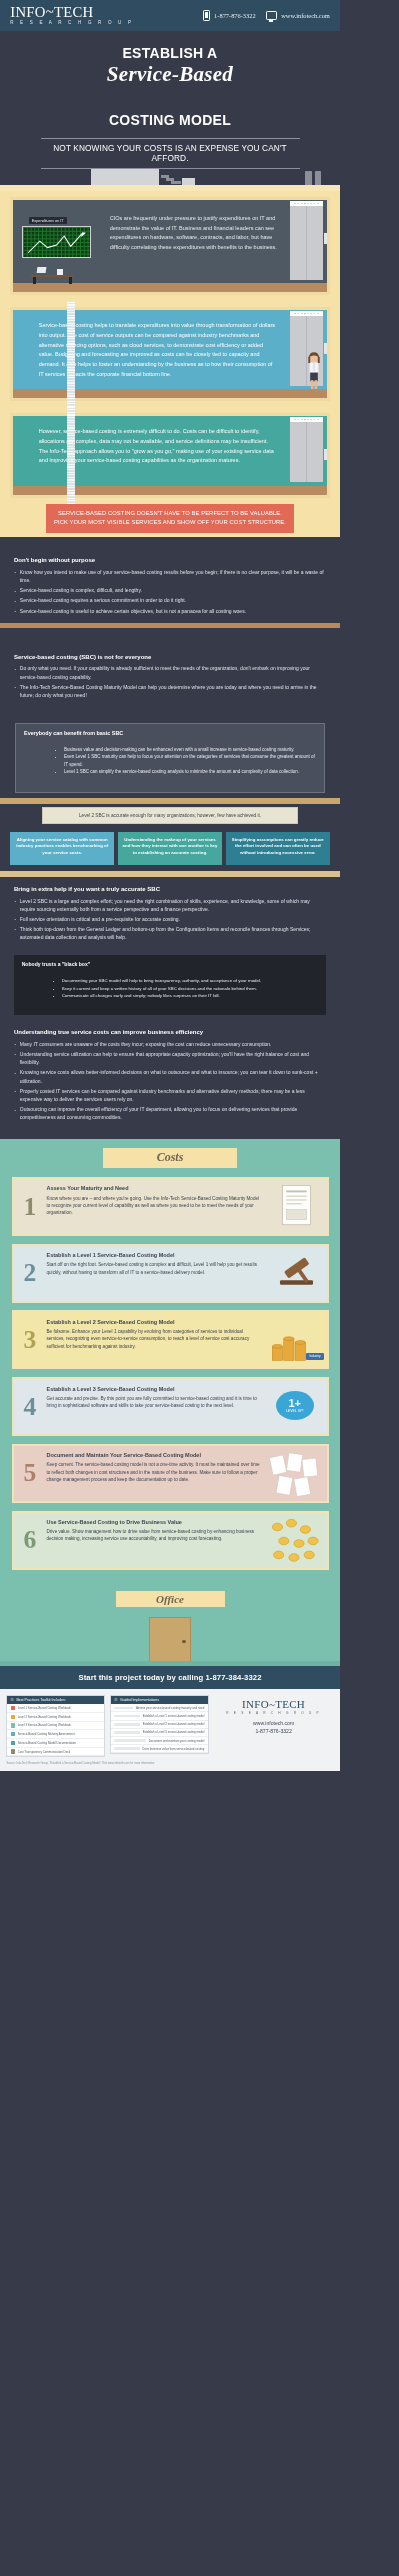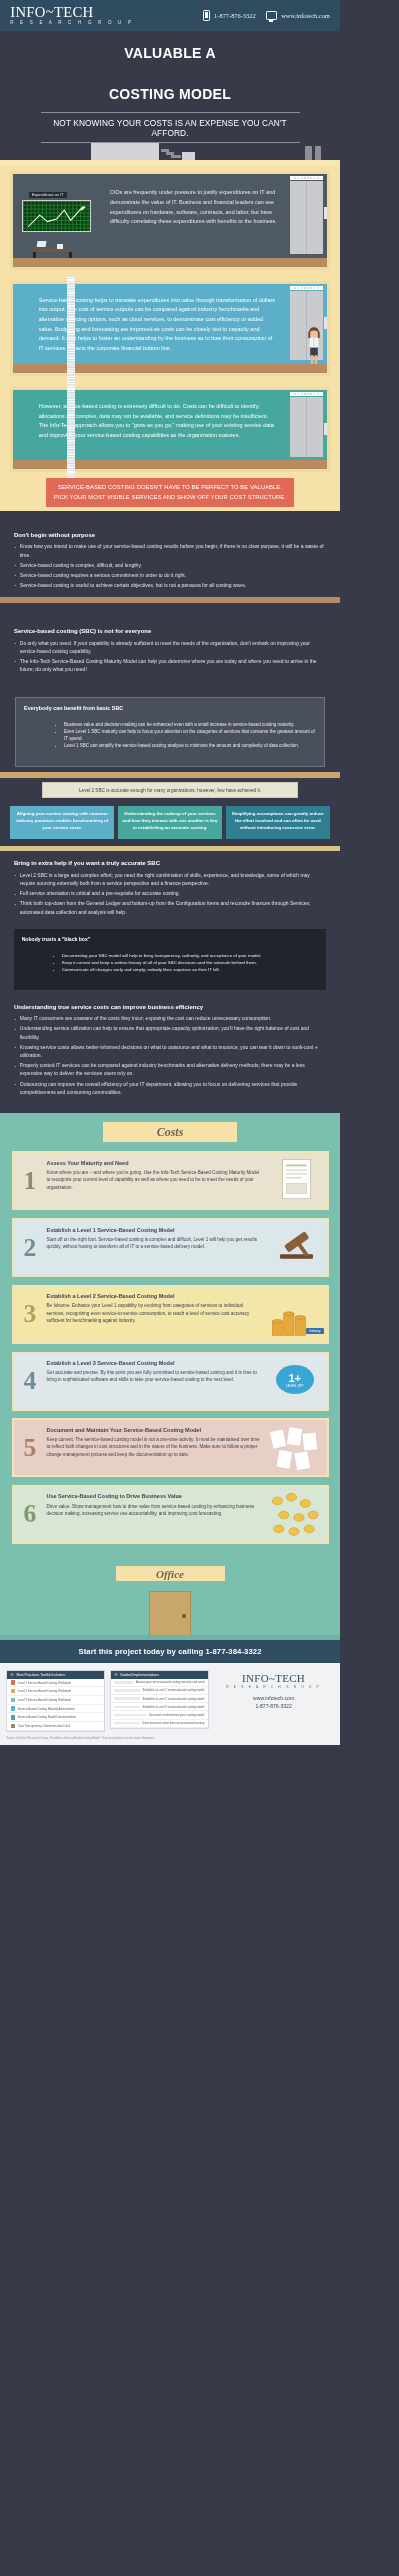--- a/index.html
+++ b/index.html
@@ -194,21 +194,22 @@
         <span>1-877-876-3322</span>
       </div>
       <div class="ci">
         <span class="ic ic-mon"></span>
         <span>www.infotech.com</span>
       </div>
     </div>
   </div>
 
   <div class="hero">
-    <div class="est">VALUABLE A</div>
+    <div class="est">ESTABLISH A</div>
+    <div class="script">Service-Based</div>
     <div class="cm">COSTING MODEL</div>
     <div class="rule">NOT KNOWING YOUR COSTS IS AN EXPENSE YOU CAN'T AFFORD.</div>
   </div>
 
   <div class="building">
     <div class="roof-objs">
       <div class="ac"></div>
       <div class="pipe">
         <i style="left:0;top:2.6px;width:6.4px;height:3.2px;"></i>
         <i style="left:5.1px;top:2.6px;width:3.2px;height:5.8px;"></i>

